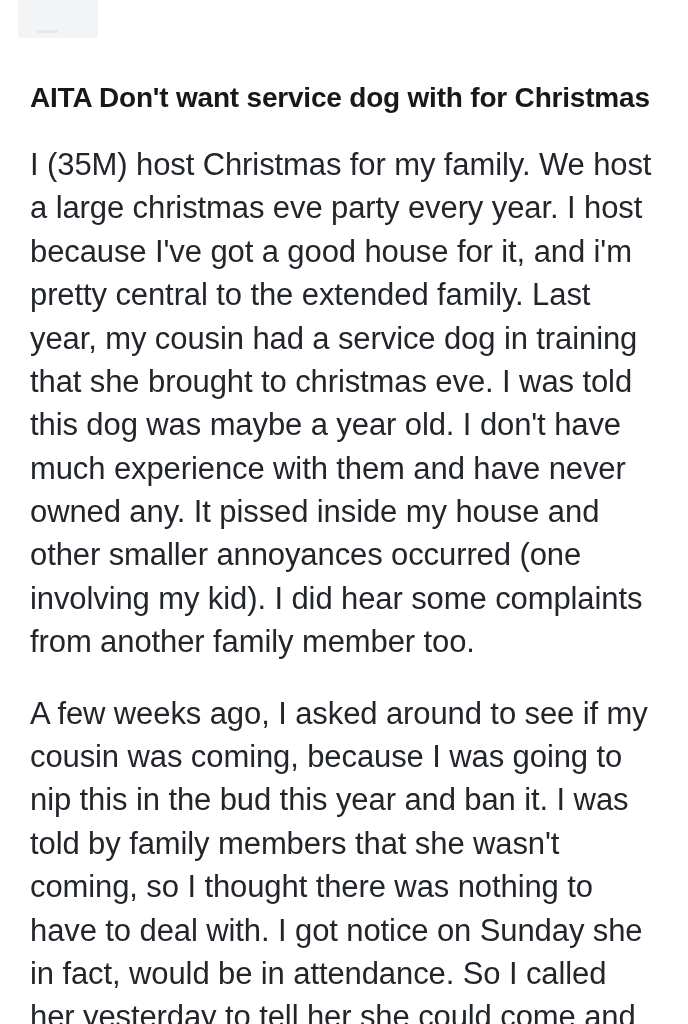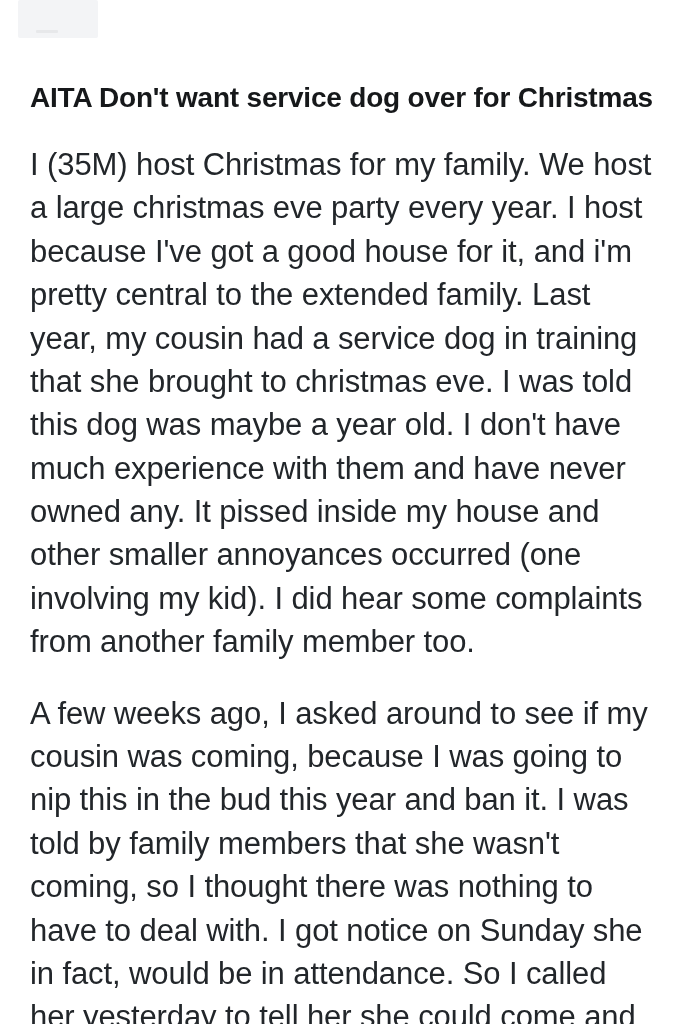--- a/index.html
+++ b/index.html
@@ -85,20 +85,20 @@
 <body>
 
 <div class="page">
 
   <div class="top-strip">
     <div class="faint-block"></div>
     <div class="faint-line"></div>
   </div>
 
   <div class="content">
-    <h1 class="post-title">AITA Don't want service dog over for Christmas</h1>
+    <h1 class="post-title">AITA Don't want service dog with for Christmas</h1>
 
     <p class="post-paragraph">I (35M) host Christmas for my family. We host a large christmas eve party every year. I host because I've got a good house for it, and i'm pretty central to the extended family. Last year, my cousin had a service dog in training that she brought to christmas eve. I was told this dog was maybe a year old. I don't have much experience with them and have never owned any. It pissed inside my house and other smaller annoyances occurred (one involving my kid). I did hear some complaints from another family member too.</p>
     <p class="post-paragraph">A few weeks ago, I asked around to see if my cousin was coming, because I was going to nip this in the bud this year and ban it. I was told by family members that she wasn't coming, so I thought there was nothing to have to deal with. I got notice on Sunday she in fact, would be in attendance. So I called her yesterday to tell her she could come and that her dog is not invited.</p>
   </div>
 
   <div class="clip-bottom"></div>
 </div>
 
 </body></html>

